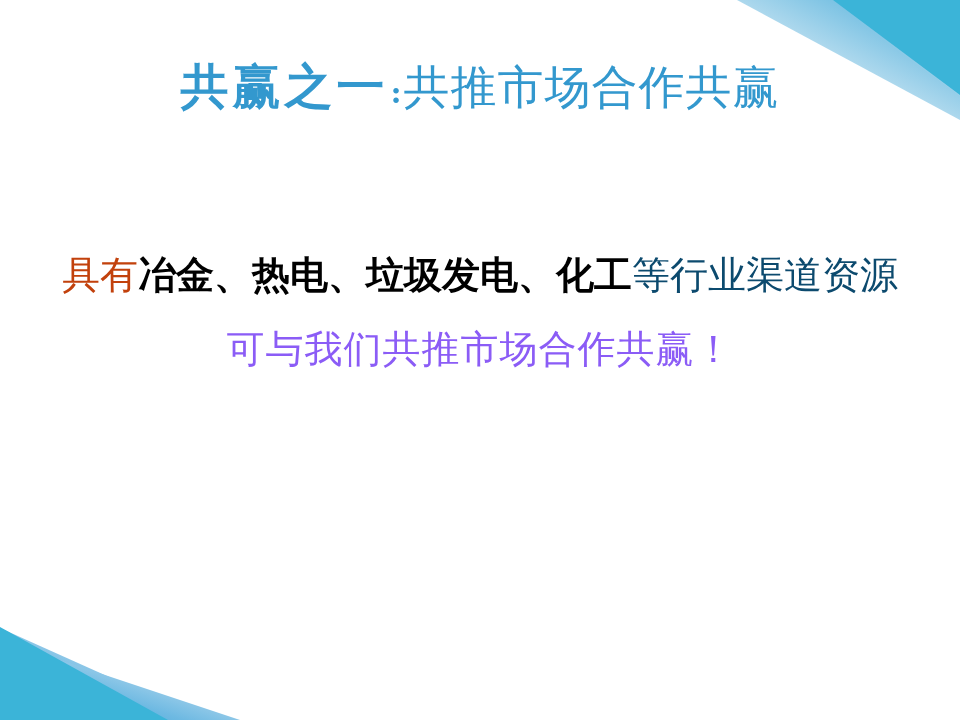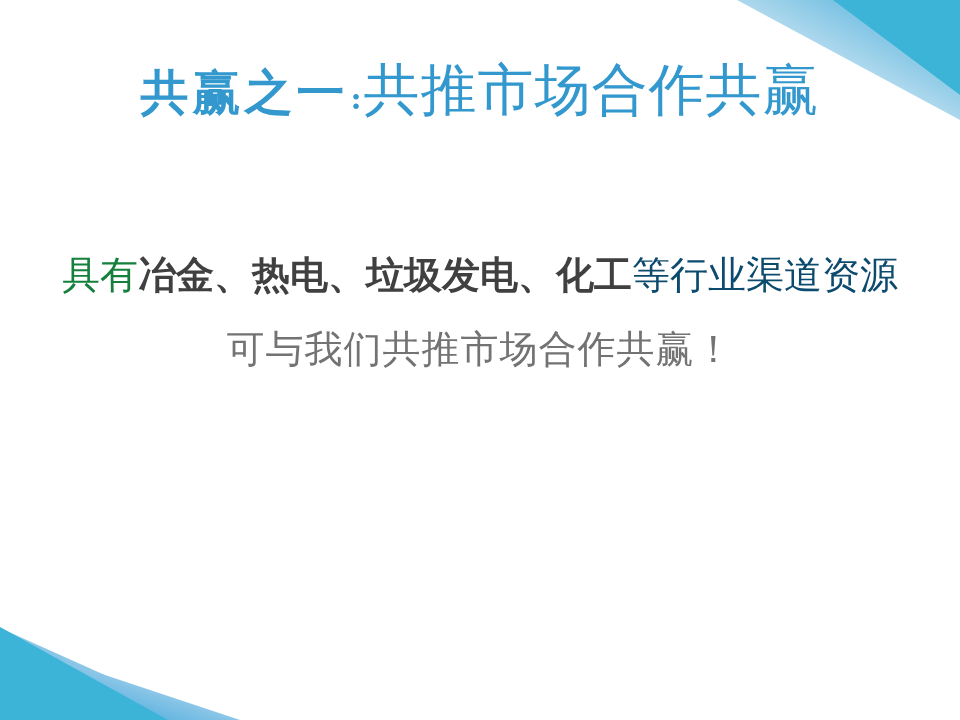--- a/index.html
+++ b/index.html
@@ -41,21 +41,21 @@
     font-family: "DejaVu Serif", "Liberation Serif", serif;
     font-weight: bold;
     font-size: 48px;
     letter-spacing: 4px;
     line-height: 1;
     vertical-align: baseline;
   }
   .title-sub {
     font-family: "DejaVu Serif", "Liberation Serif", serif;
     font-weight: normal;
-    font-size: 56px;
+    font-size: 46px;
     letter-spacing: 1px;
     line-height: 1;
     vertical-align: baseline;
   }
   .title-colon {
     font-family: "DejaVu Serif", "Liberation Serif", serif;
     font-weight: bold;
     font-size: 30px;
     vertical-align: baseline;
     padding: 0 2px;
@@ -116,22 +116,22 @@
     <polygon points="0,627 168,720 0,720" fill="#3BB4D8"></polygon>
   </svg>
 
   <div class="title-block">
     <span class="title-main" style="color: rgb(51, 152, 206);">共赢之一</span><span class="title-colon" style="color: rgb(51, 152, 206);">:</span><span class="title-sub" style="color: rgb(51, 152, 206);">共推市场合作共赢</span>
   </div>
 
   <div class="body-block">
 
     <div class="body-line line-1">
-      <span class="seg-plain" style="color: #15803d;">具有</span><span class="seg-emph" style="color: #404040;">冶金、热电、垃圾发电、化工</span><span class="seg-plain" style="color: #0c4a6e;">等行业渠道资源</span>
+      <span class="seg-plain" style="color: #c2410c;">具有</span><span class="seg-emph" style="color: #000000;">冶金、热电、垃圾发电、化工</span><span class="seg-plain" style="color: #0c4a6e;">等行业渠道资源</span>
     </div>
 
     <div class="body-line line-2">
-      <span class="seg-plain" style="color: #737373;">可与我们共推市场合作共赢！</span>
+      <span class="seg-plain" style="color: #8b5cf6;">可与我们共推市场合作共赢！</span>
     </div>
 
   </div>
 
 </div>
 
 </body></html>

